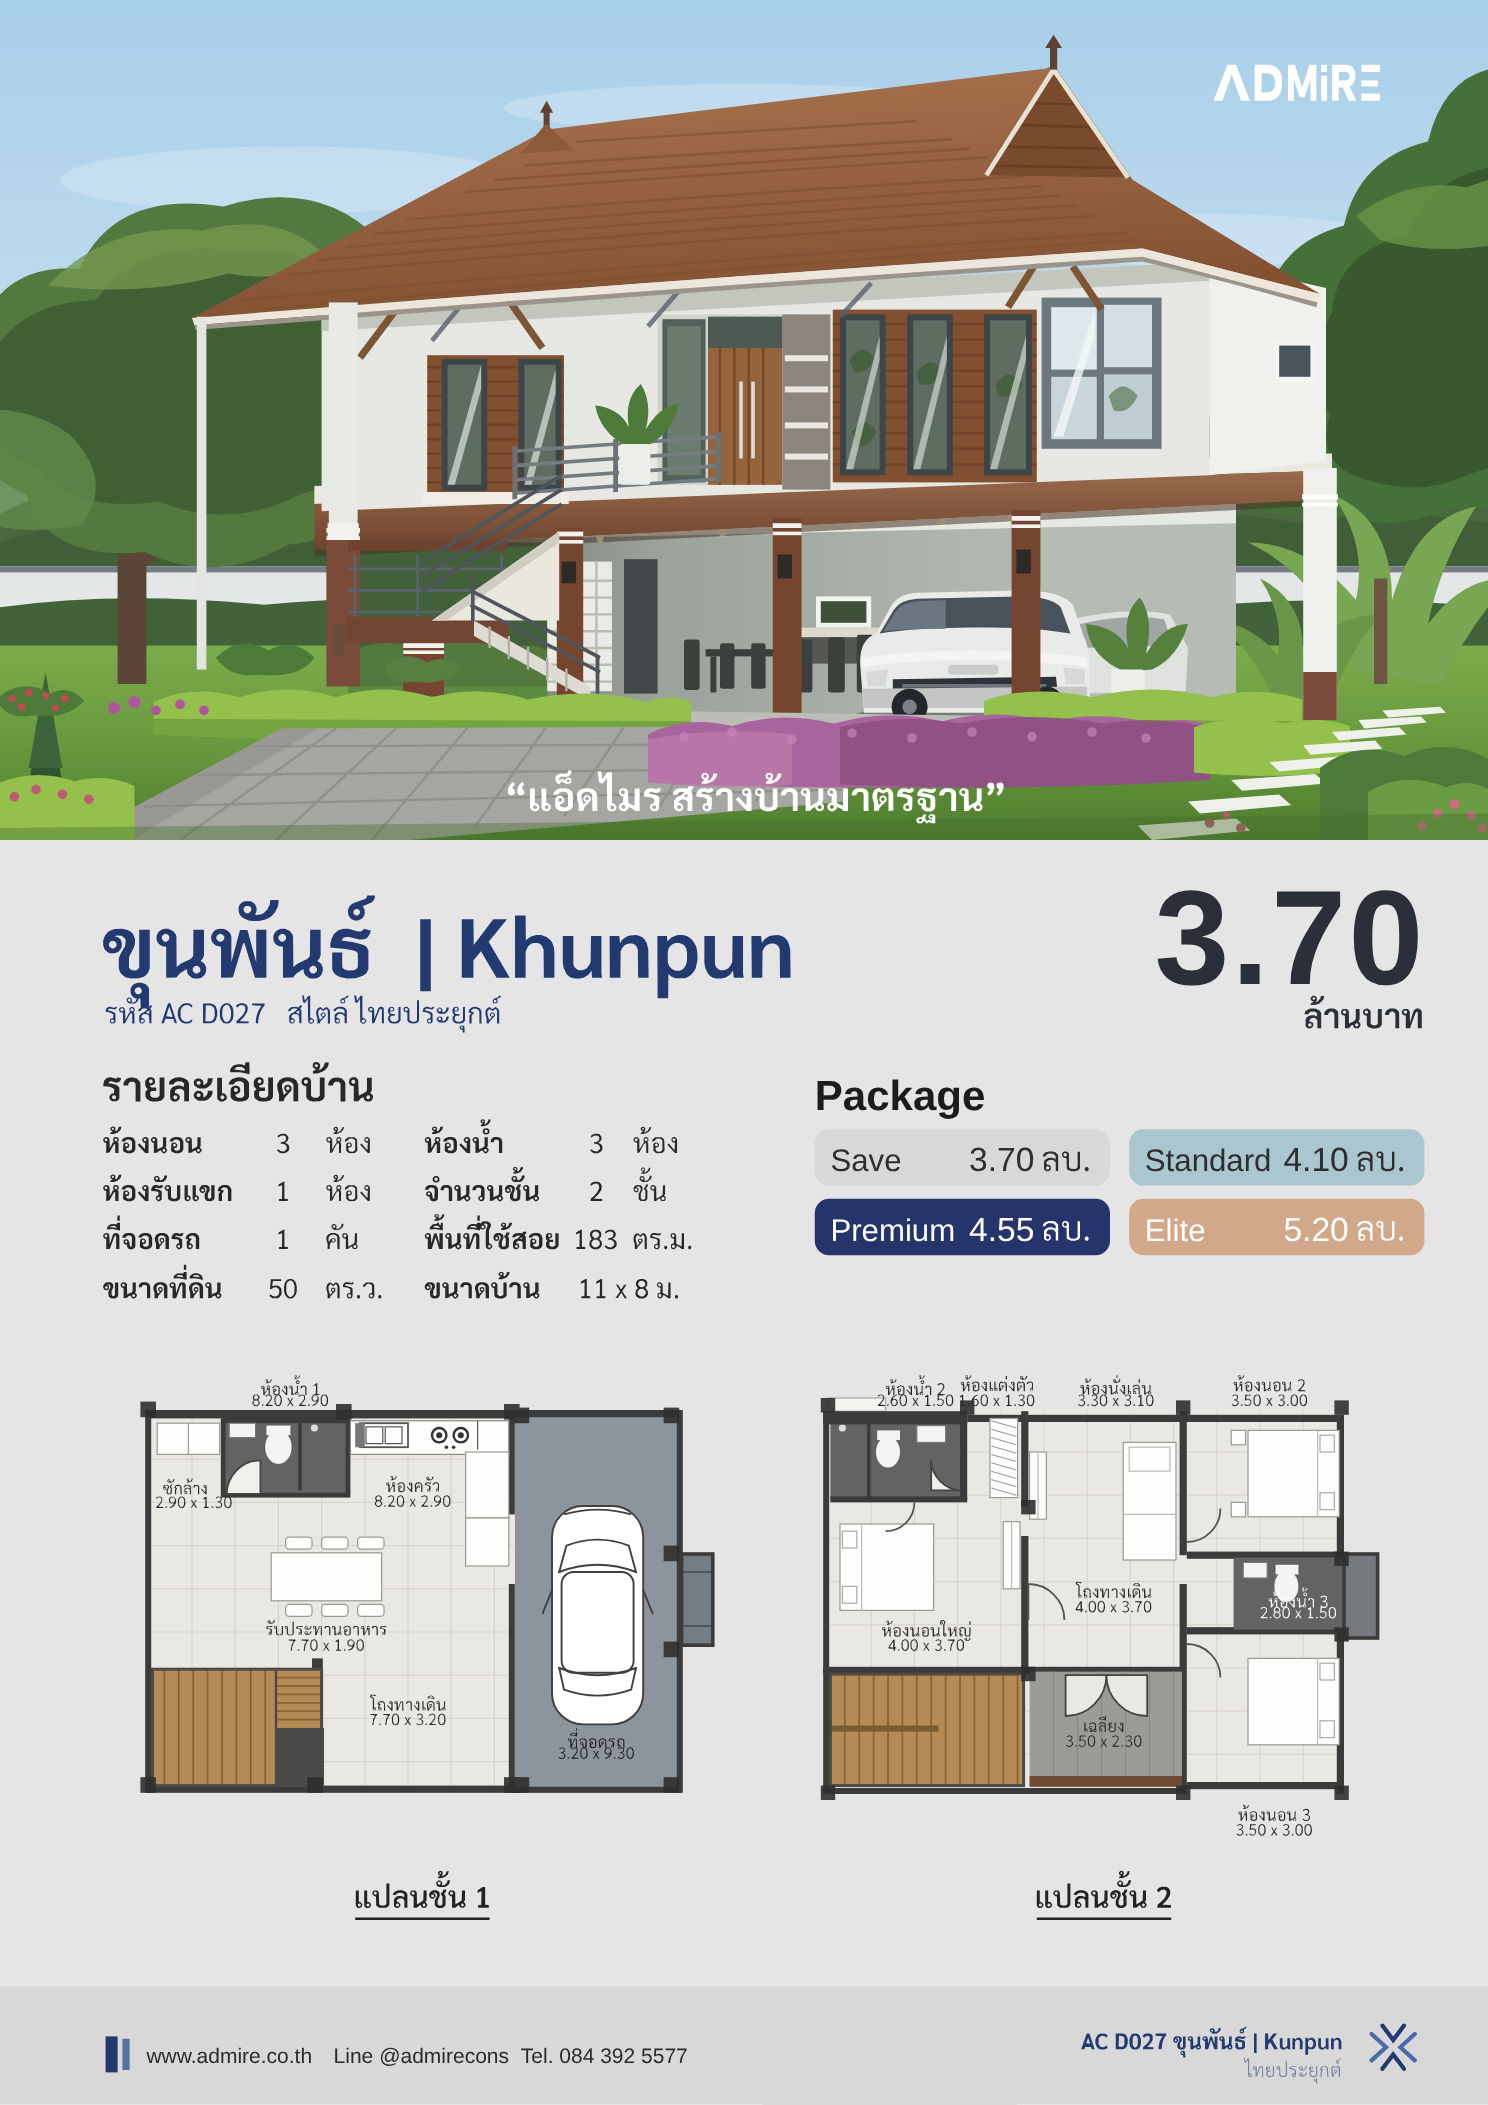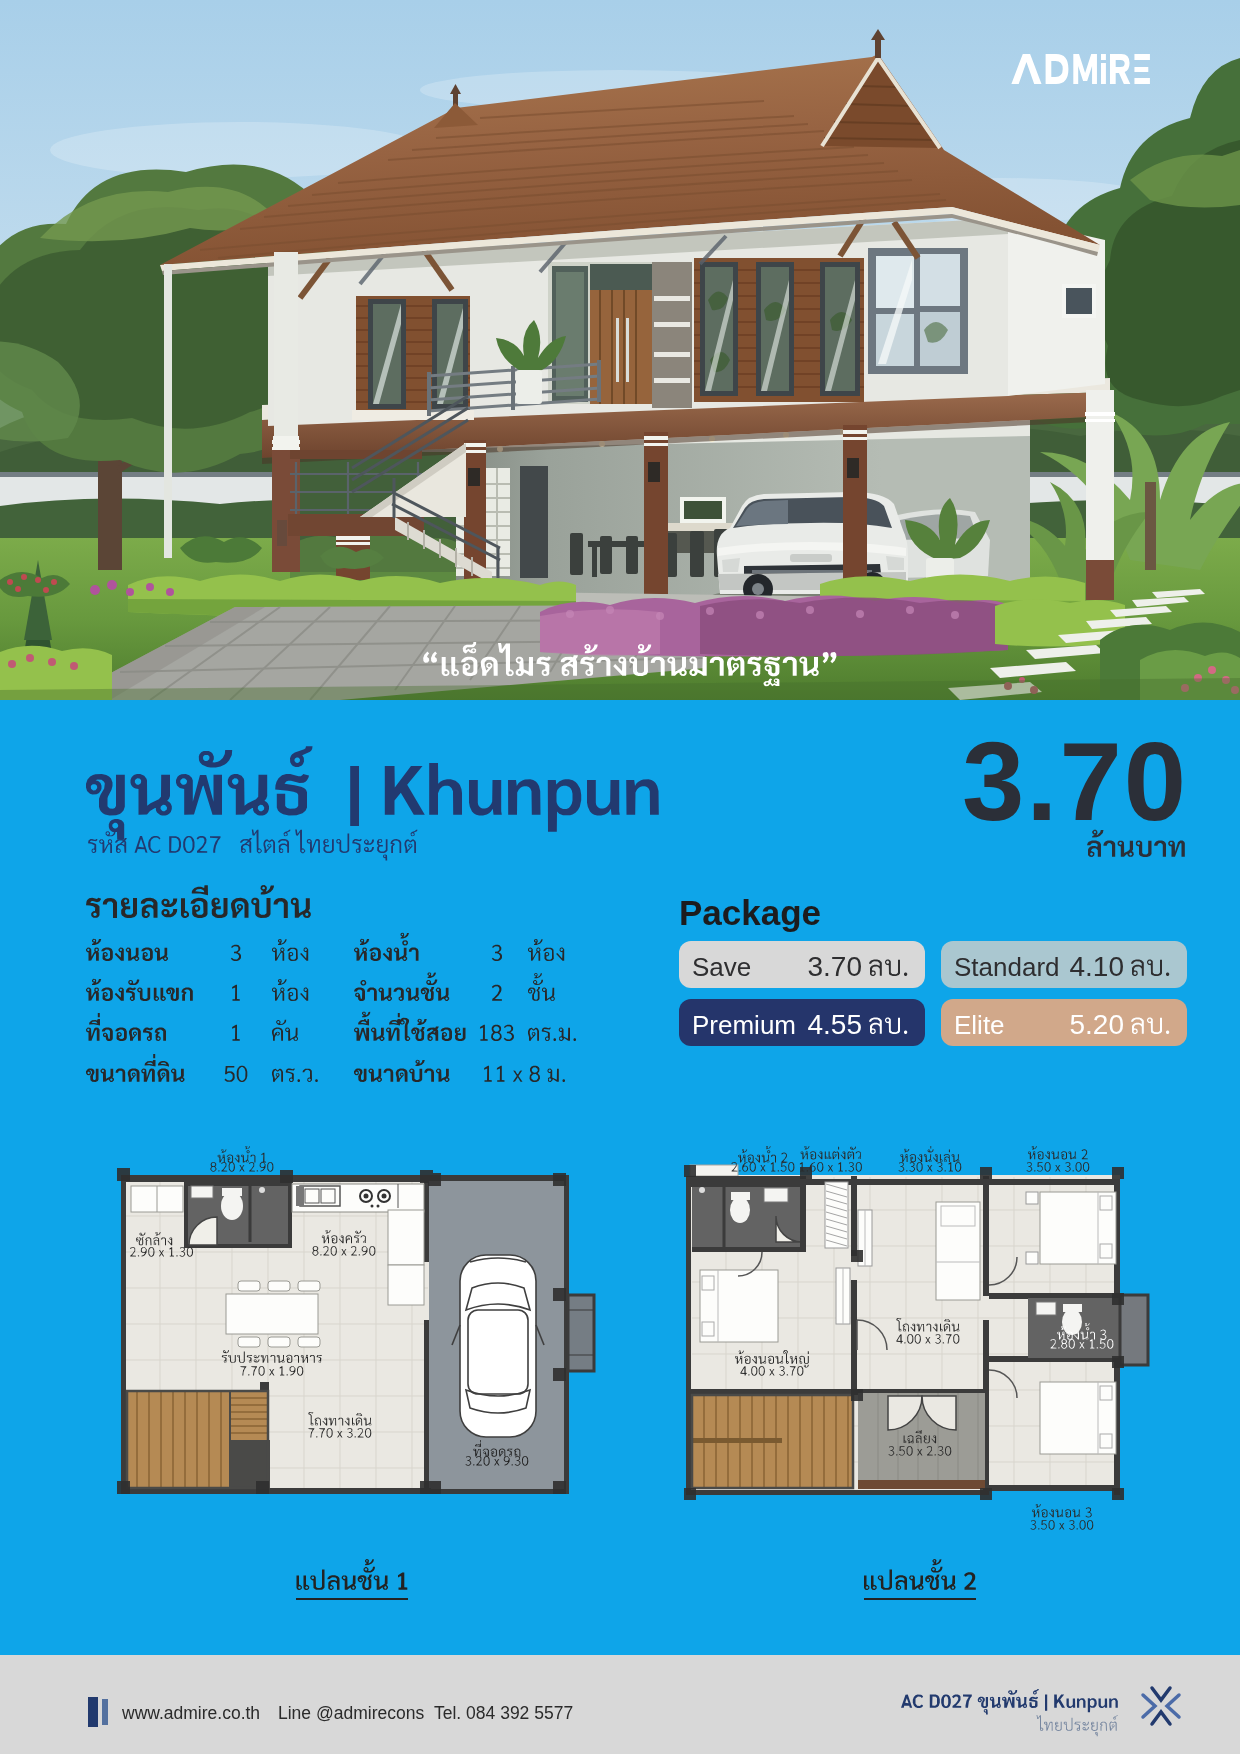--- a/index.html
+++ b/index.html
@@ -1,16 +1,16 @@
 <!DOCTYPE html>
 <html><head>
 <meta charset="utf-8">
 <style>
 html,body{margin:0;padding:0;background:#fff;font-family:"Liberation Sans",sans-serif;}
-#page{position:relative;width:1240px;height:1754px;overflow:hidden;background:#0ea5e9;}
+#page{position:relative;width:1240px;height:1754px;overflow:hidden;background:#e5e5e5;}
 .abs{position:absolute;}
 </style>
 </head>
 <body>
 <div id="page">
 
 <svg class="abs" style="left:0;top:0" width="1240" height="700" viewBox="0 0 1240 700">
 <defs>
 <linearGradient id="sky" x1="0" y1="0" x2="0" y2="1">
 <stop offset="0" stop-color="#a8cfe9"></stop>

